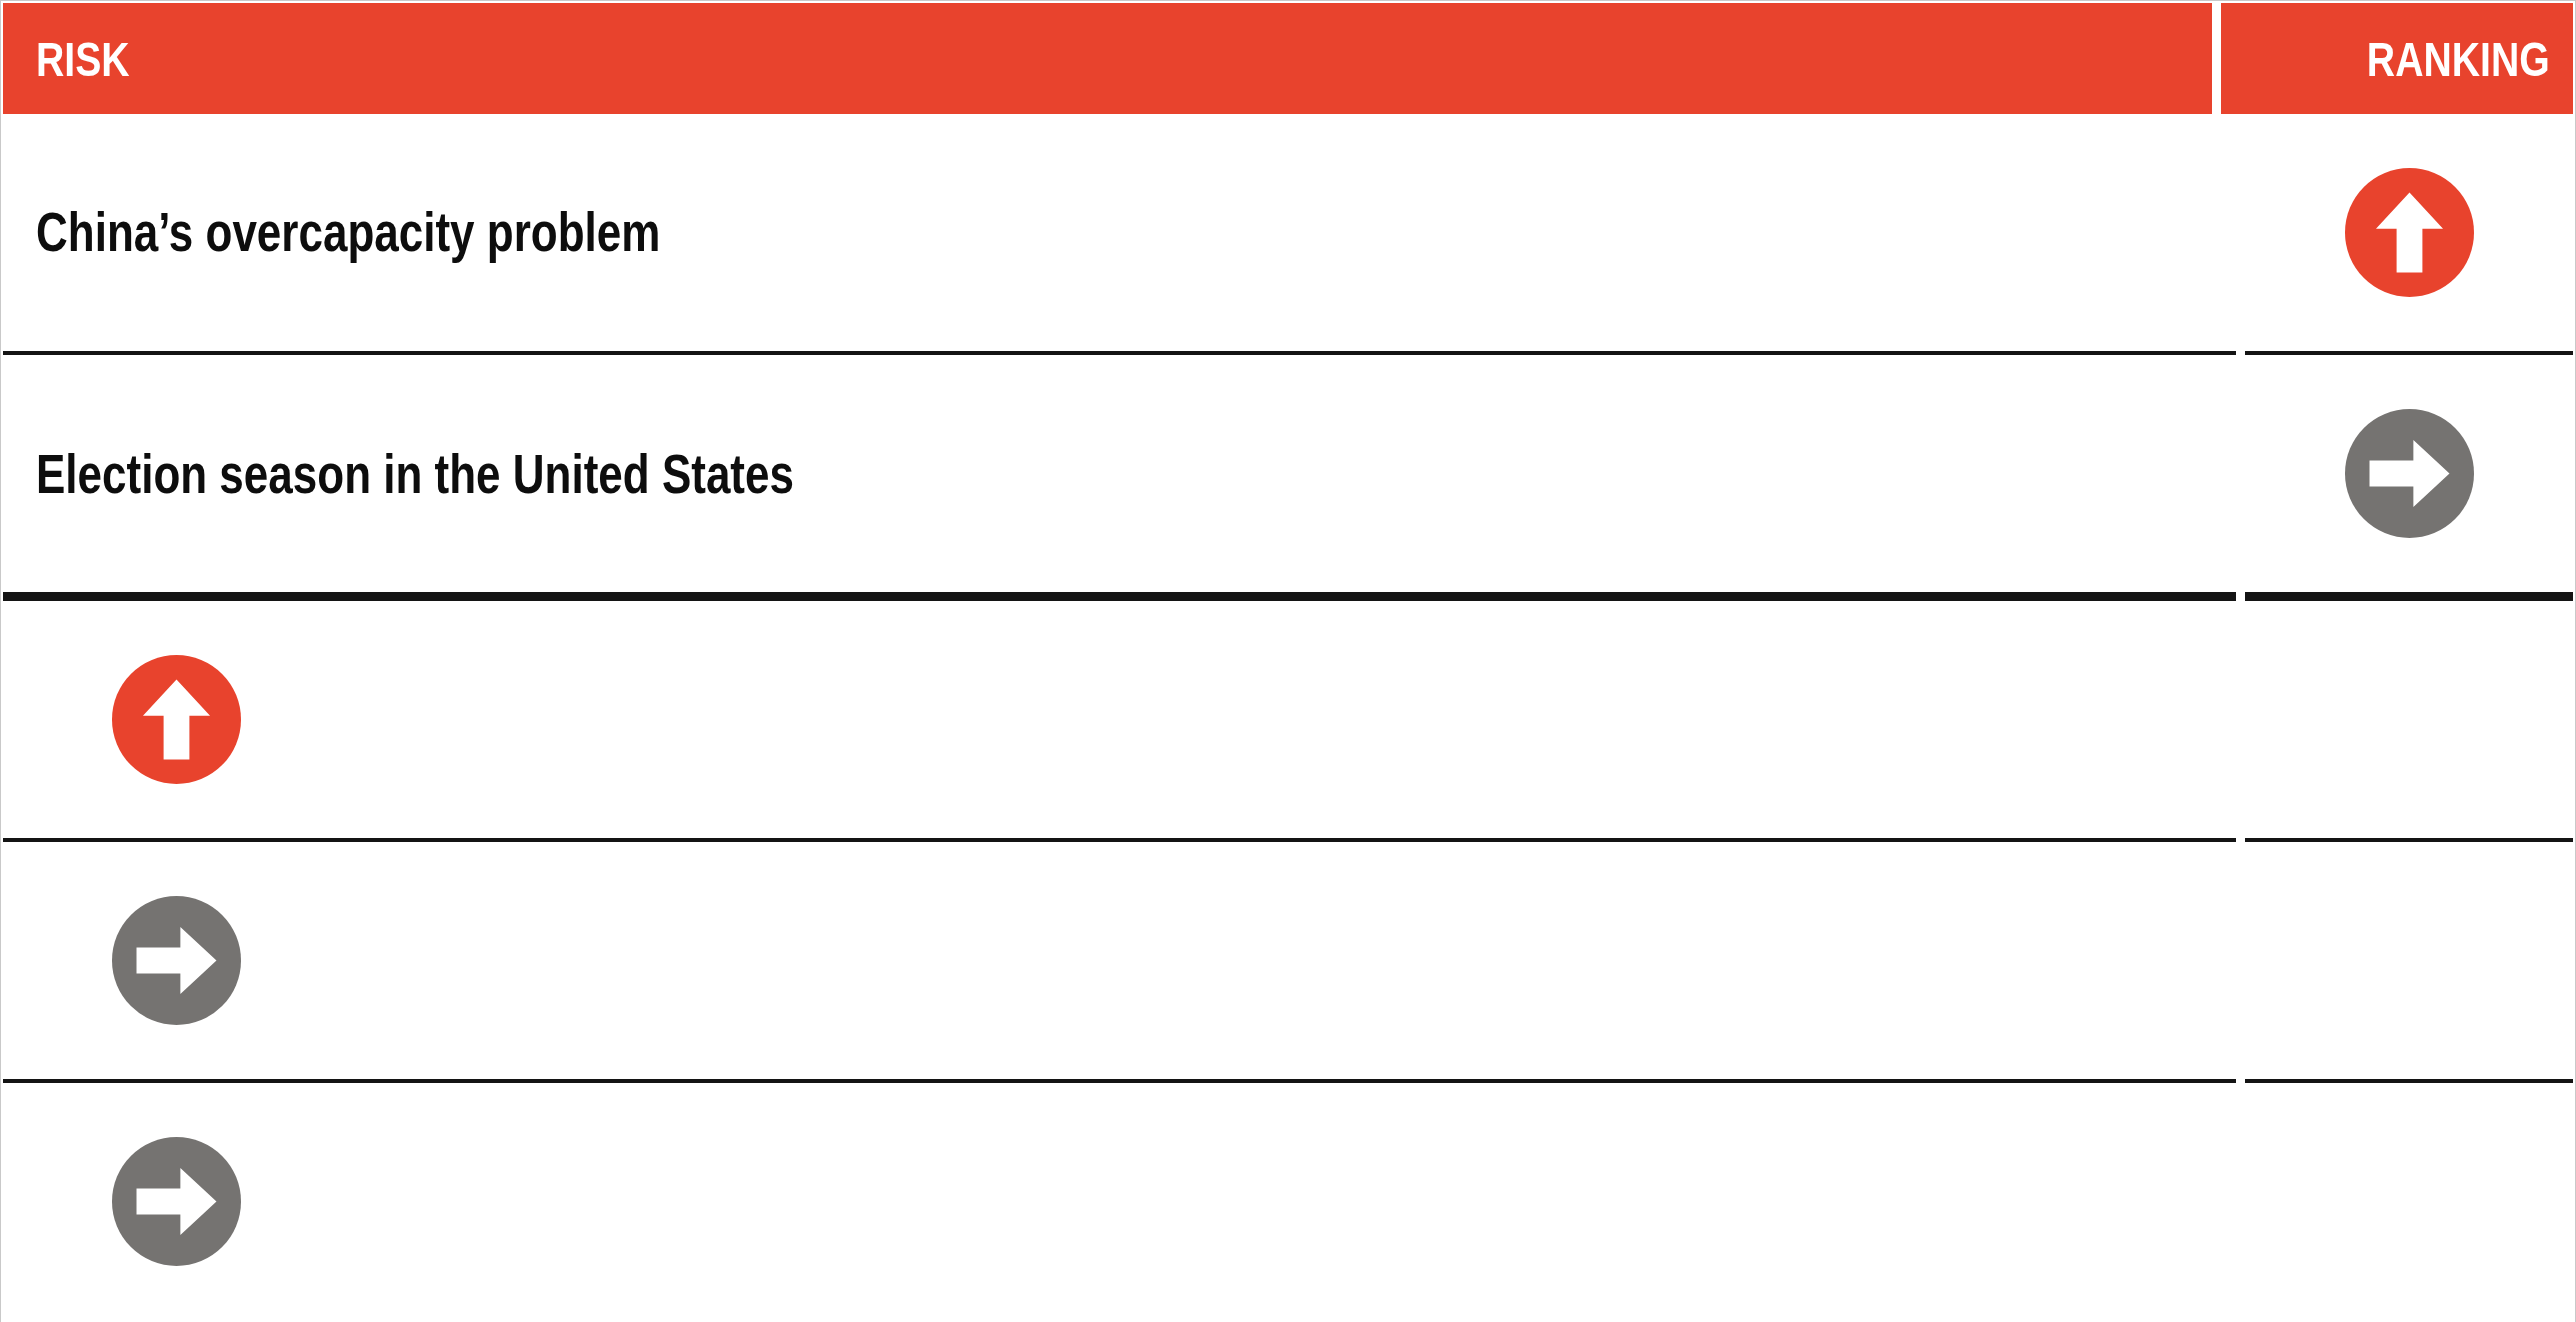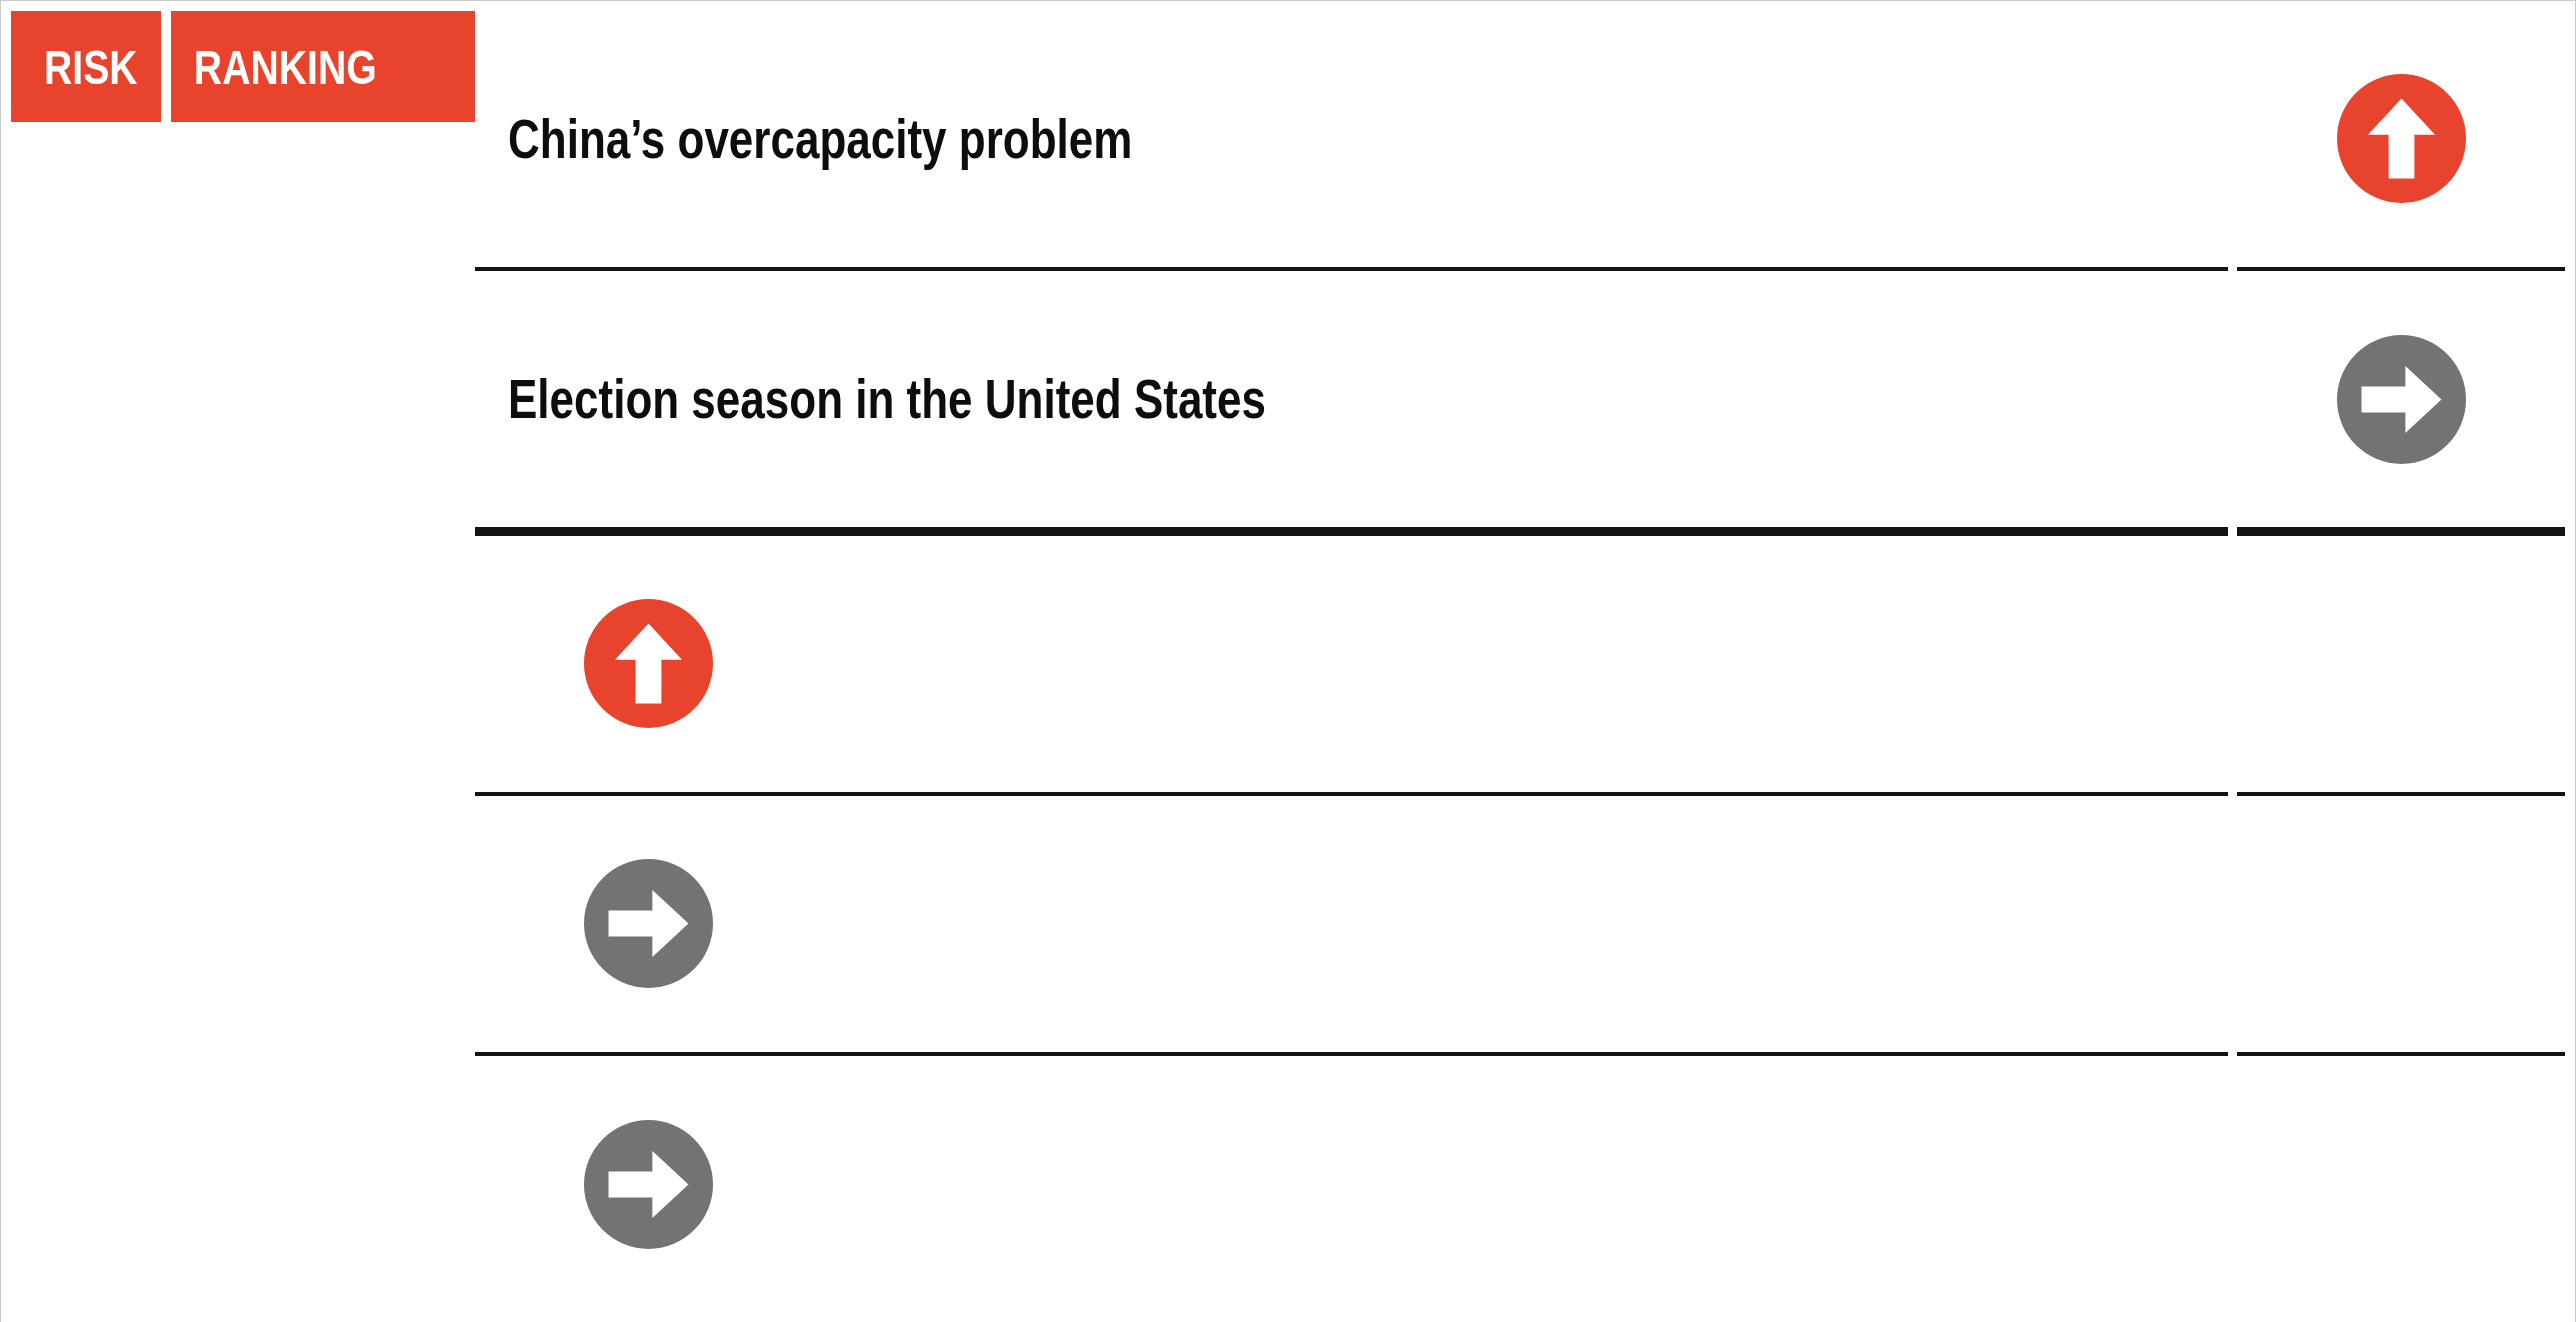--- a/index.html
+++ b/index.html
@@ -10,38 +10,38 @@
     --text: #0d0d0d;
   }
   * { margin: 0; padding: 0; box-sizing: border-box; }
   html, body { background: #ffffff; }
   body { font-family: "Liberation Sans", "DejaVu Sans", sans-serif; }
 
   .frame {
     width: 2576px;
     height: 1323px;
     border: 1.5px solid var(--frame-border);
-    padding: 10px;
+    padding: 2px;
     background: #ffffff;
     display: flex;
-    flex-direction: row;
+    flex-direction: column;
   }
 
   .header-row {
     height: 111px;
     display: flex;
     flex: none;
   }
   .head-cell {
     background: var(--red);
     display: flex;
     align-items: center;
   }
   .head-risk { flex: 1; padding-left: 33px; }
-  .head-rank { width: 304px; justify-content: flex-start; }
+  .head-rank { width: 352px; justify-content: flex-end; }
   .col-gap { width: 9.5px; flex: none; background: #ffffff; }
 
   .head-label {
     color: #ffffff;
     font-size: 49px;
     font-weight: bold;
     white-space: nowrap;
     display: inline-block;
     transform: scaleX(0.8);
     transform-origin: left center;

